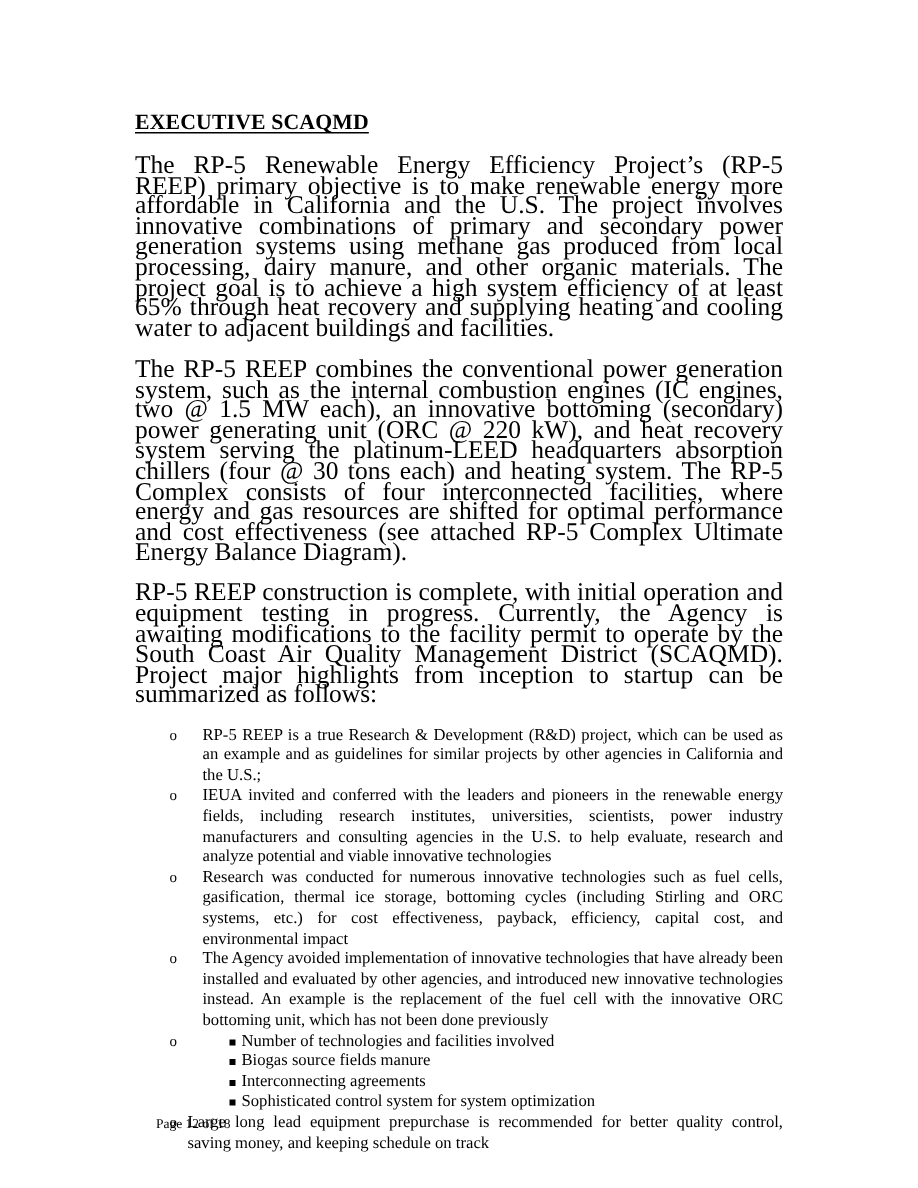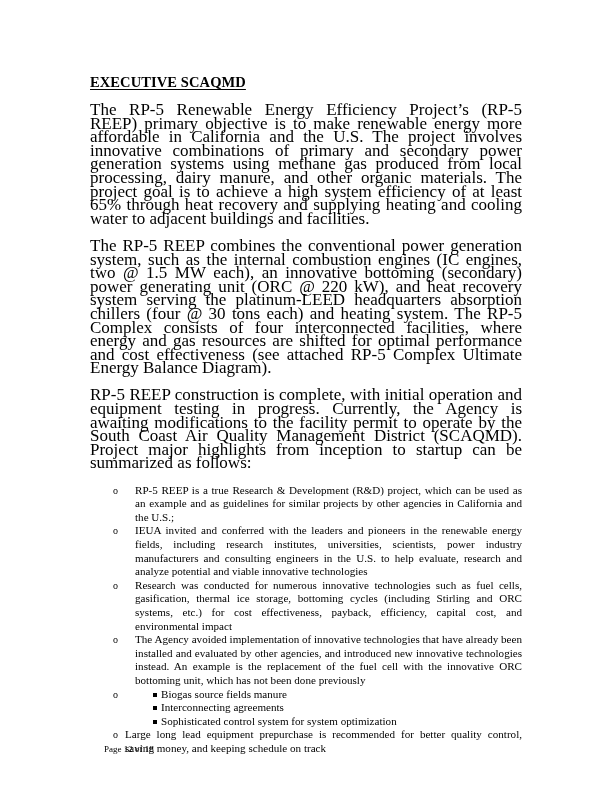--- a/index.html
+++ b/index.html
@@ -30,34 +30,34 @@
   <p class="para">The RP-5 REEP combines the conventional power generation system, such as the internal combustion engines (IC engines, two @ 1.5 MW each), an innovative bottoming (secondary) power generating unit (ORC @ 220 kW), and heat recovery system serving the platinum-LEED headquarters absorption chillers (four @ 30 tons each) and heating system. The RP-5 Complex consists of four interconnected facilities, where energy and gas resources are shifted for optimal performance and cost effectiveness (see attached RP-5 Complex Ultimate Energy Balance Diagram).</p>
   <p class="para">RP-5 REEP construction is complete, with initial operation and equipment testing in progress.  Currently, the Agency is awaiting modifications to the facility permit to operate by the South Coast Air Quality Management District (SCAQMD). Project major highlights from inception to startup can be summarized as follows:</p>
 
   <ul class="main">
     <li>
       <span class="bul">o</span>
       <span>RP-5 REEP is a true Research &amp; Development (R&amp;D) project, which can be used as an example and as guidelines for similar projects by other agencies in California and the U.S.;</span>
     </li>
     <li>
       <span class="bul">o</span>
-      <span>IEUA invited and conferred with the leaders and pioneers in the renewable energy fields, including research institutes, universities, scientists, power industry manufacturers and consulting engineers in the U.S. to help evaluate, research and analyze potential and viable innovative technologies</span>
+      <span>IEUA invited and conferred with the leaders and pioneers in the renewable energy fields, including research institutes, universities, scientists, power industry manufacturers and consulting agencies in the U.S. to help evaluate, research and analyze potential and viable innovative technologies</span>
     </li>
     <li>
       <span class="bul">o</span>
       <span>Research was conducted for numerous innovative technologies such as fuel cells, gasification, thermal ice storage, bottoming cycles (including Stirling and ORC systems, etc.) for cost effectiveness, payback, efficiency, capital cost, and environmental impact</span>
     </li>
     <li>
       <span class="bul">o</span>
       <span>The Agency avoided implementation of innovative technologies that have already been installed and evaluated by other agencies, and introduced new innovative technologies instead. An example is the replacement of the fuel cell with the innovative ORC bottoming unit, which has not been done previously</span>
     </li>
     <li>
       <span class="bul">o</span>
       <ul class="sub">
-        <li><span class="sq"></span></li>
+        <li><span class="sq"></span><span>Number of technologies and facilities involved</span></li>
         <li><span class="sq"></span><span>Biogas source fields manure</span></li>
         <li><span class="sq"></span><span>Interconnecting agreements</span></li>
         <li><span class="sq"></span><span>Sophisticated control system for system optimization</span></li>
       </ul>
     </li>
     <li class="last">
       <span class="bul">o</span>
       <span>Large long lead equipment prepurchase is recommended for better quality control, saving money, and keeping schedule on track</span>
     </li>
   </ul>

